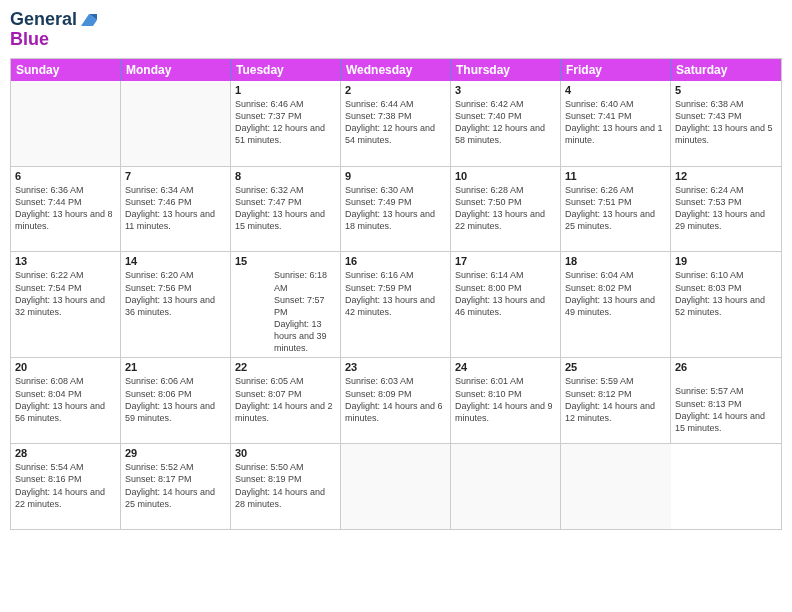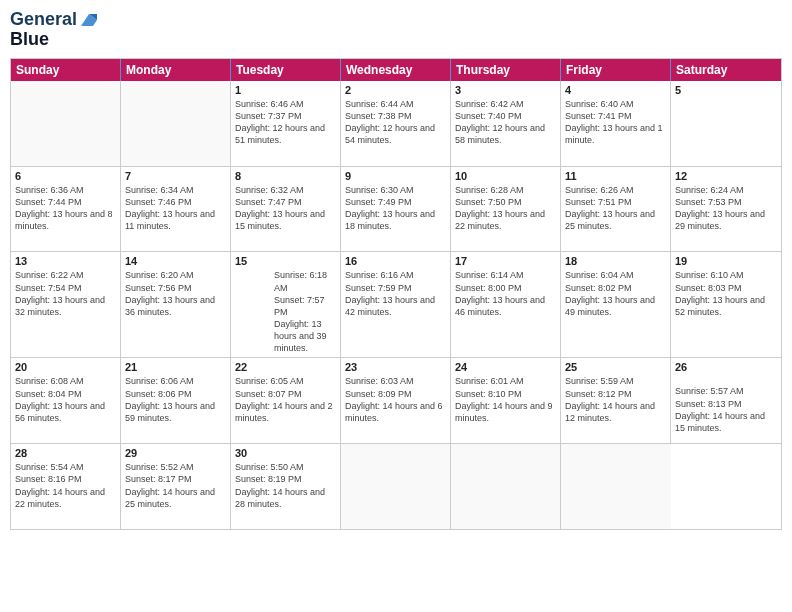--- a/index.html
+++ b/index.html
@@ -54,21 +54,21 @@
     }
     .calendar {
       flex: 1;
       display: flex;
       flex-direction: column;
       border: 1px solid #ccc;
     }
     .cal-header-row {
       display: grid;
       grid-template-columns: repeat(7, 1fr);
-      background: #be185d;
+      background: #d946ef;
     }
     .cal-header-cell {
       color: #fff;
       font-weight: bold;
       font-size: 12px;
       padding: 4px 5px;
       text-align: left;
       border-right: 1px solid #5a8dd5;
     }
     .cal-header-cell:last-child { border-right: none; }
@@ -114,21 +114,21 @@
   <div class="header">
     <div class="logo">
       <div>
         <div style="display:flex;align-items:center;">
           <span class="logo-text">General</span>
           <svg class="logo-icon" viewBox="0 0 20 20">
             <polygon points="2,16 10,4 18,10 14,16" fill="#4a90d9"></polygon>
             <polygon points="10,4 18,10 18,4" fill="#2a6ab5"></polygon>
           </svg>
         </div>
-        <div class="logo-text" style="color:#0f172a;">Blue</div>
+        <div class="logo-text" style="color:#a21caf;">Blue</div>
       </div>
     </div>
     <div class="title-block">
       <div class="main-title"></div>
       <div class="subtitle"></div>
     </div>
   </div>
 
   <div class="calendar">
     <div class="cal-header-row">
@@ -163,20 +163,23 @@
 Daylight: 12 hours and 58 minutes.</div>
           </div>
           <div class="cal-cell">
             <div class="day-num">4</div>
             <div class="cell-text" style="white-space: pre-line;">Sunrise: 6:40 AM
 Sunset: 7:41 PM
 Daylight: 13 hours and 1 minute.</div>
           </div>
           <div class="cal-cell">
             <div class="day-num">5</div>
+            <div class="cell-text" style="white-space: pre-line;">Sunrise: 6:38 AM
+Sunset: 7:43 PM
+Daylight: 13 hours and 5 minutes.</div>
           </div>
         </div>
         <div class="cal-week">
           <div class="cal-cell">
             <div class="day-num">6</div>
             <div class="cell-text" style="white-space: pre-line;">Sunrise: 6:36 AM
 Sunset: 7:44 PM
 Daylight: 13 hours and 8 minutes.</div>
           </div>
           <div class="cal-cell">

